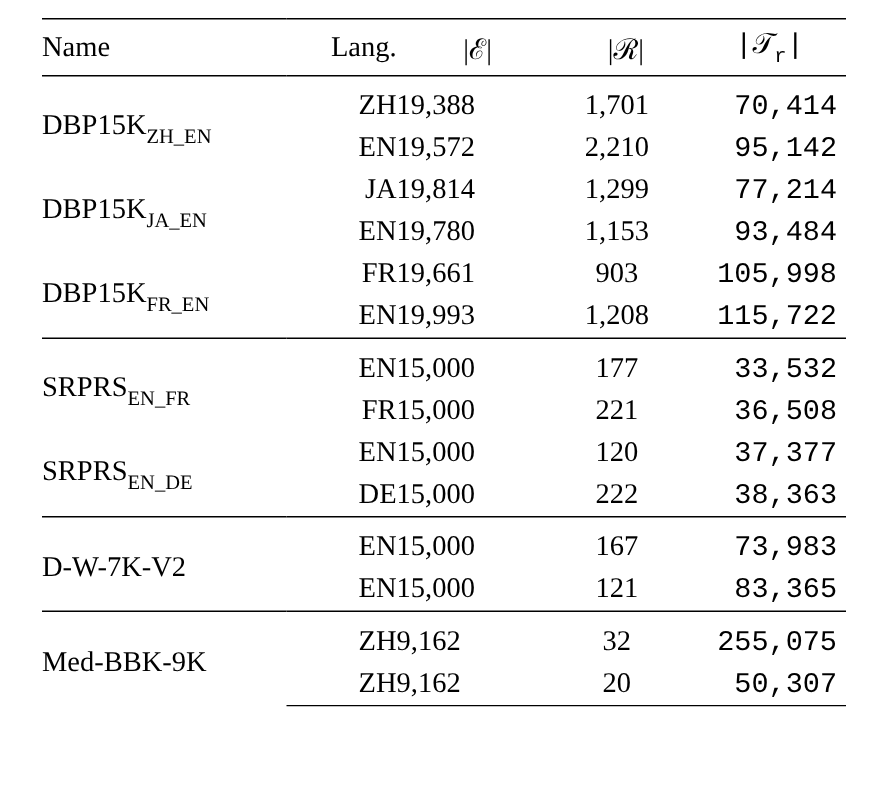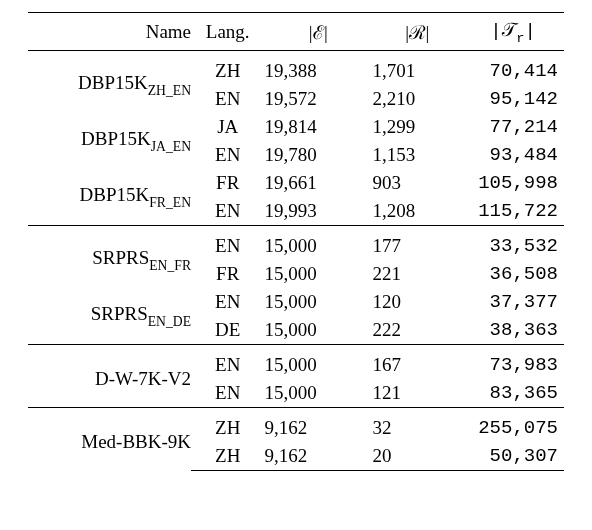--- a/index.html
+++ b/index.html
@@ -29,36 +29,36 @@
     padding: 6px 0 5px 0;
   }
   .sect-top td {
     border-top: 1px solid #000;
   }
   .last td {
     border-bottom: 1px solid #000;
     padding-bottom: 6px;
   }
   .c-name {
-    text-align: right;
+    text-align: left;
     width: 160px;
     white-space: nowrap;
   }
   .c-lang {
-    text-align: center;
+    text-align: right;
     width: 72px;
     padding-left: 0;
     padding-right: 0;
   }
   .c-e {
     width: 88px;
     padding-right: 18px;
   }
   .c-r {
-    text-align: left;
+    text-align: center;
     width: 76px;
     padding-right: 12px;
   }
   .c-t {
     text-align: right;
     width: 94px;
     padding-right: 6px;
     font-family: Liberation Mono, monospace;
   }
   .hdr .c-e, .hdr .c-r, .hdr .c-t {

